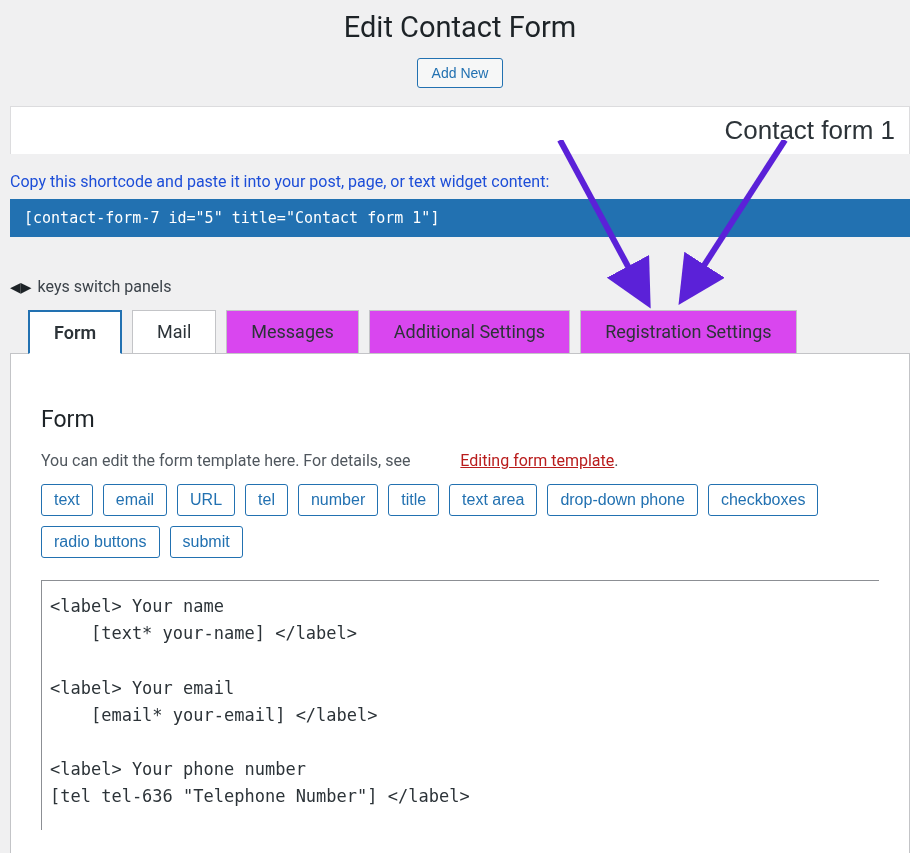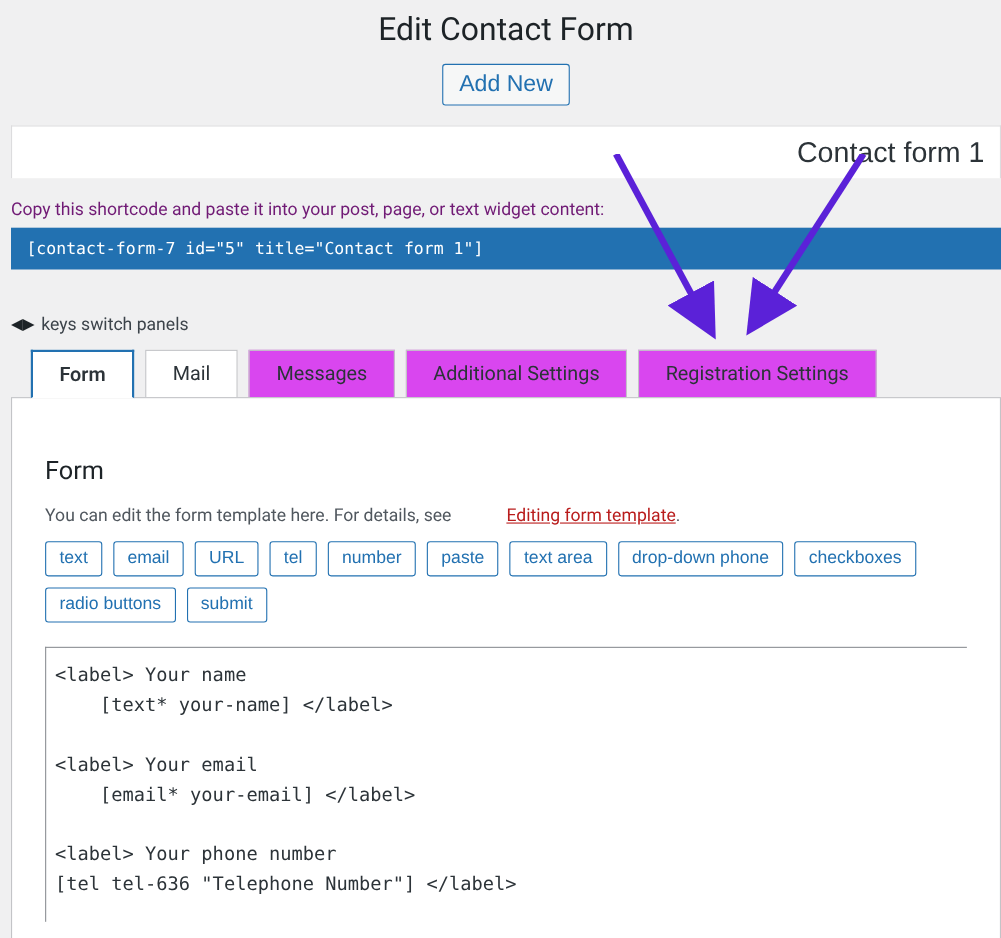--- a/index.html
+++ b/index.html
@@ -21,41 +21,41 @@
   }
   h1 {
     font-size: 29px;
     font-weight: 400;
     color: #1d2327;
   }
   .btn-add-new {
     border: 1px solid #2271b1;
     color: #2271b1;
     background: #f6f7f7;
-    font-size: 21px;
+    font-size: 14px;
     font-weight: 500;
     padding: 6px 14px;
     border-radius: 3px;
     cursor: pointer;
   }
   .title-input {
     width: 100%;
     background: #fff;
     border: 1px solid #dcdcde;
     border-bottom: none;
     font-size: 26px;
     padding: 8px 14px;
     color: #2c3338;
     outline: none;
     text-align: right;
   }
   .help-text {
     margin-top: 18px;
     font-size: 16px;
-    color: #701a75;
+    color: #1d4ed8;
   }
   .shortcode-box {
     margin-top: 8px;
     background: #2271b1;
     color: #fff;
     font-family: Consolas, Monaco, monospace;
     font-size: 15px;
     padding: 10px 14px;
   }
   .keys-hint {
@@ -194,21 +194,21 @@
     <p class="panel-desc">
       <span>You can edit the form template here. For details, see </span><a href="#">Editing form template</a><span>.</span>
     </p>
 
     <div class="tag-row" id="tag-row">
         <button class="tag-btn" type="button">text</button>
         <button class="tag-btn" type="button">email</button>
         <button class="tag-btn" type="button">URL</button>
         <button class="tag-btn" type="button">tel</button>
         <button class="tag-btn" type="button">number</button>
-        <button class="tag-btn" type="button">paste</button>
+        <button class="tag-btn" type="button">title</button>
         <button class="tag-btn" type="button">text area</button>
         <button class="tag-btn" type="button">drop-down phone</button>
         <button class="tag-btn" type="button">checkboxes</button>
         <button class="tag-btn" type="button">radio buttons</button>
         <button class="tag-btn" type="button">submit</button>
       </div>
 
     <textarea class="code-area" style="">&lt;label&gt; Your name
     [text* your-name] &lt;/label&gt;
 

